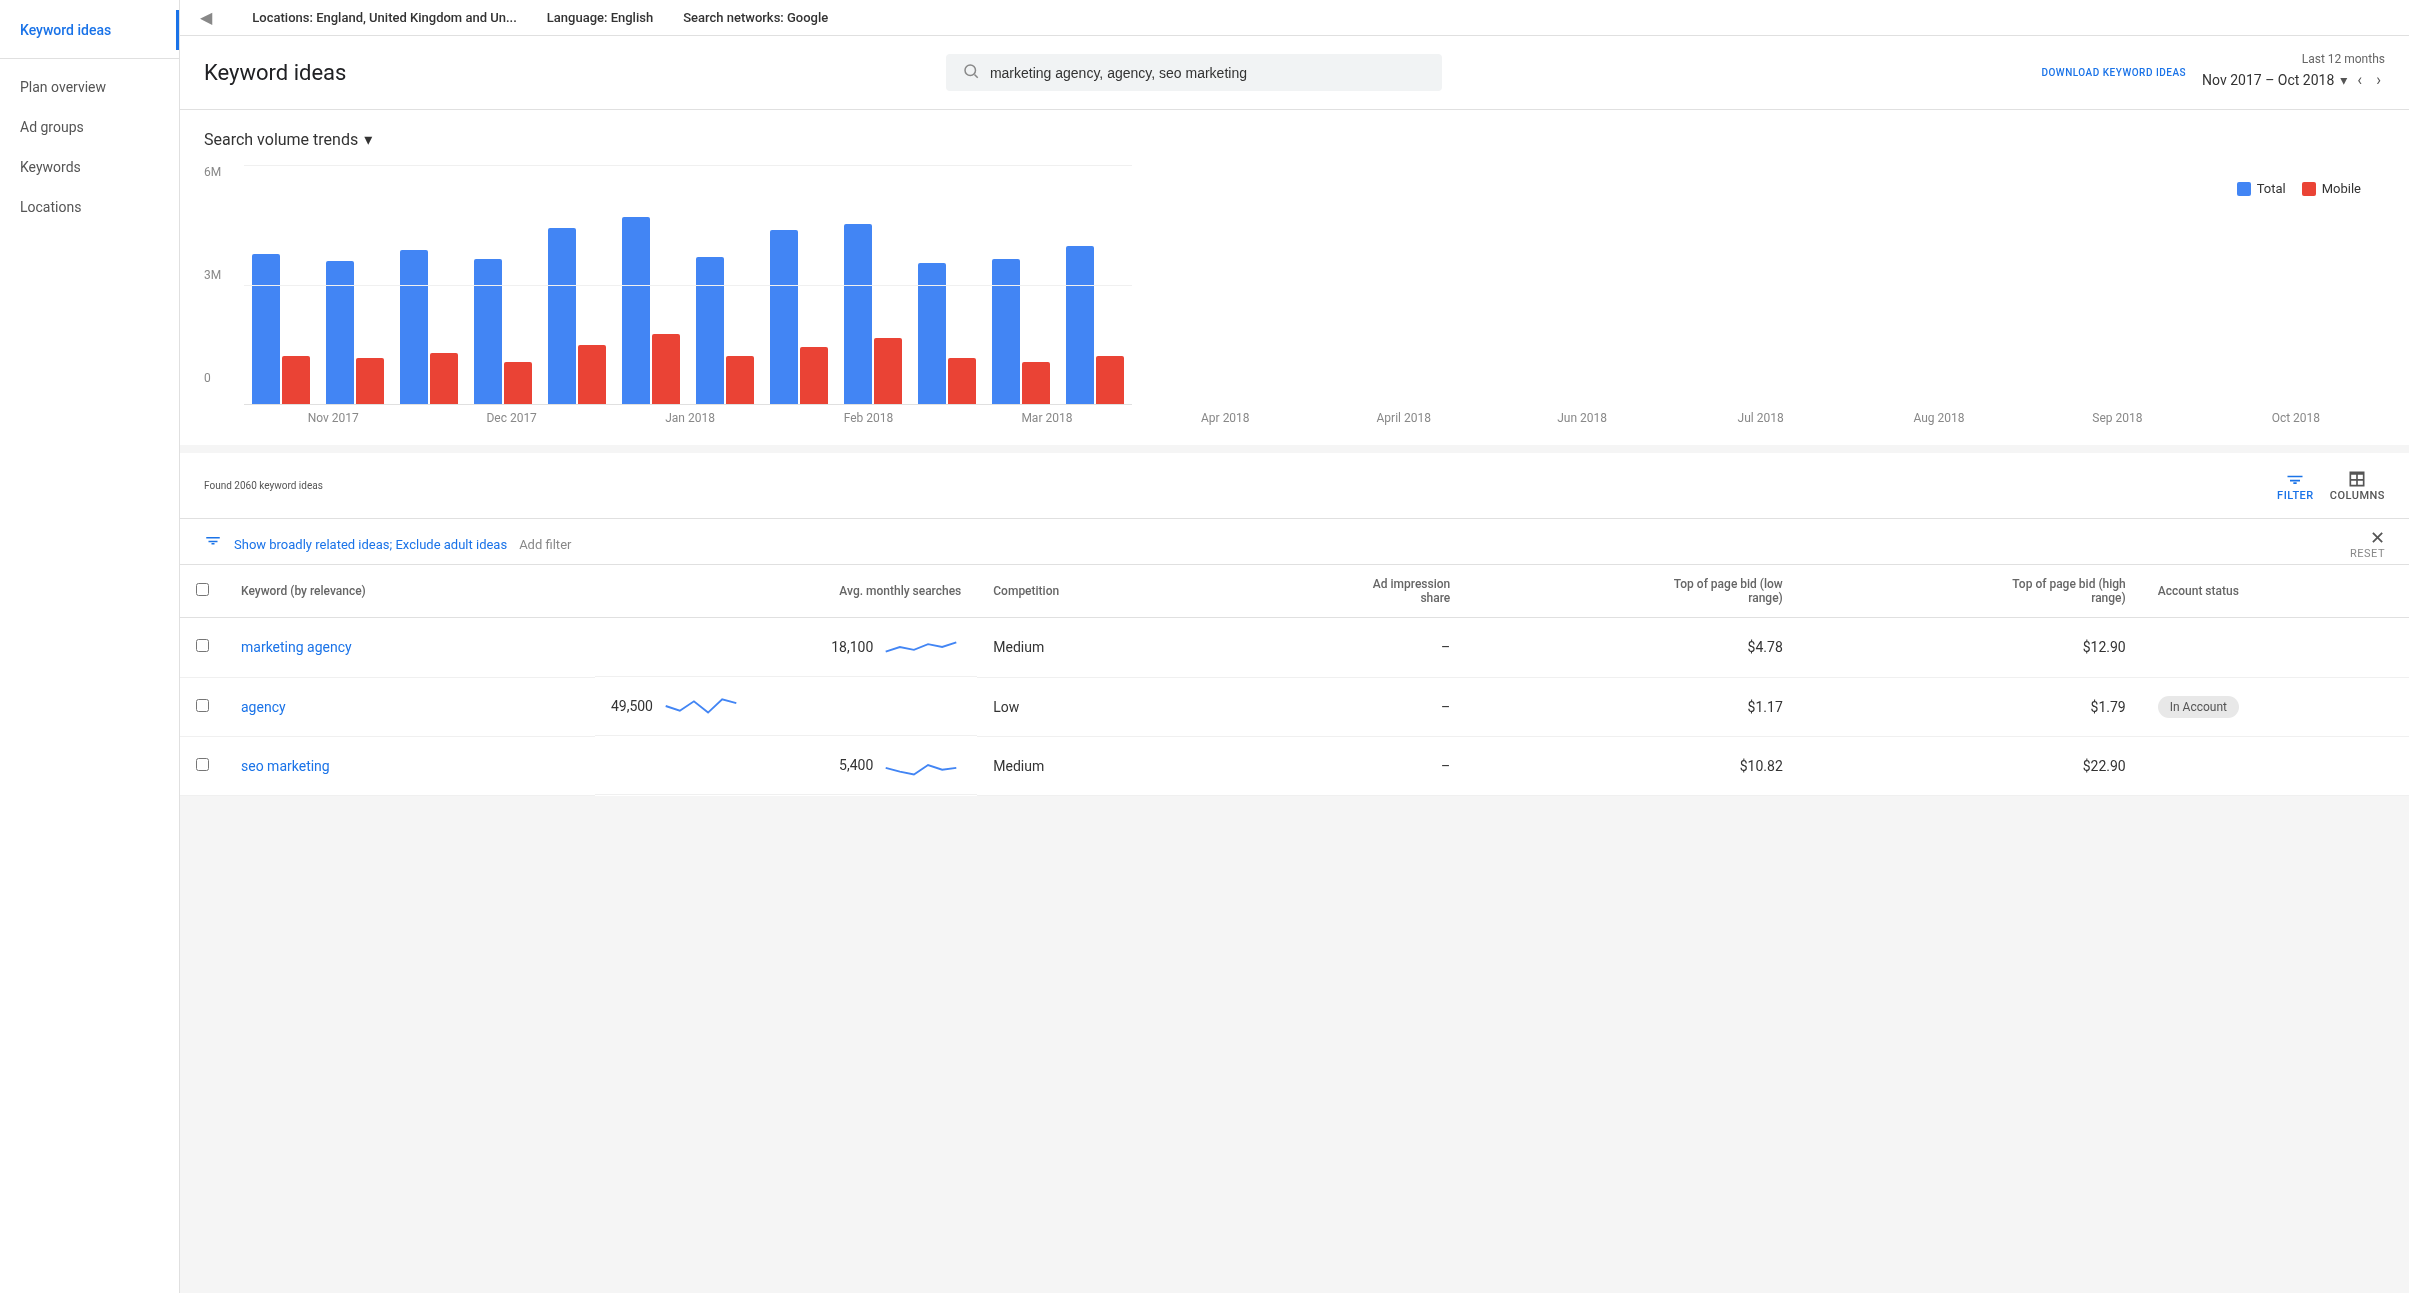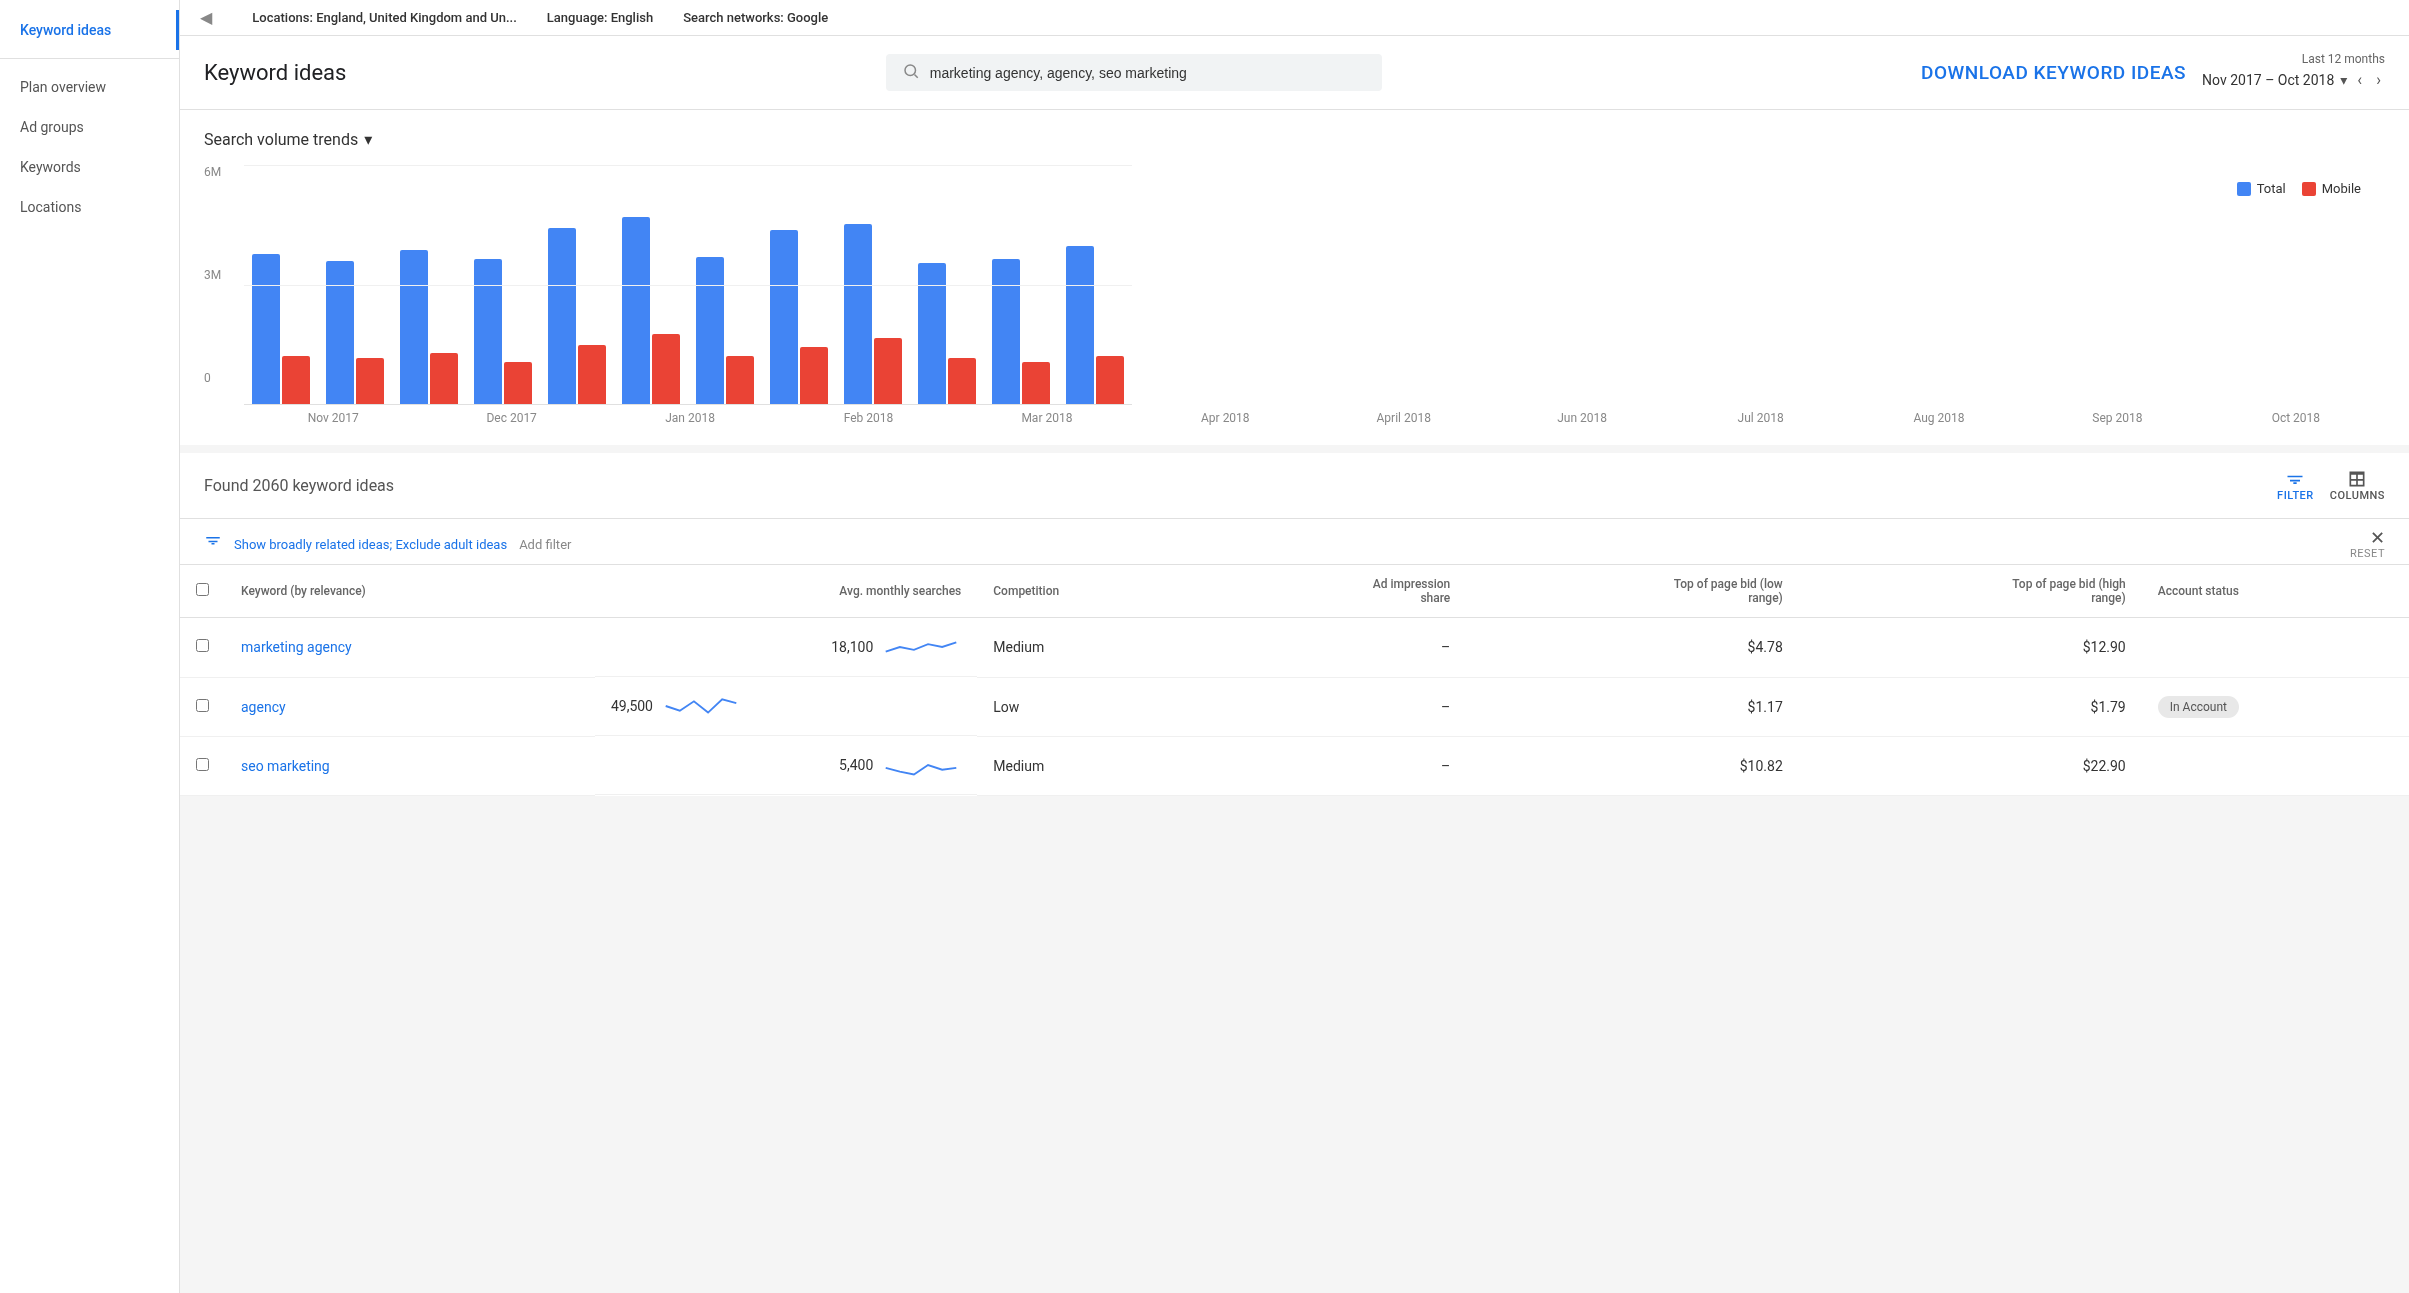--- a/index.html
+++ b/index.html
@@ -97,21 +97,21 @@
     }
     .search-icon-svg { color: #888; margin-right: 10px; }
 
     .header-right {
       display: flex;
       align-items: center;
       gap: 16px;
     }
     .download-btn {
       color: #1a73e8;
-      font-size: 19px;
+      font-size: 10px;
       font-weight: 500;
       cursor: pointer;
       letter-spacing: 0.5px;
       text-transform: uppercase;
     }
     .date-range {
       display: flex;
       flex-direction: column;
       align-items: flex-end;
       font-size: 12px;
@@ -238,21 +238,21 @@
       padding: 0;
     }
     .table-header-row {
       padding: 16px 24px;
       display: flex;
       align-items: center;
       justify-content: space-between;
       border-bottom: 1px solid #e0e0e0;
     }
     .found-count {
-      font-size: 16px;
+      font-size: 10px;
       color: #555;
     }
     .table-actions {
       display: flex;
       align-items: center;
       gap: 16px;
     }
     .filter-btn {
       display: flex;
       flex-direction: column;

